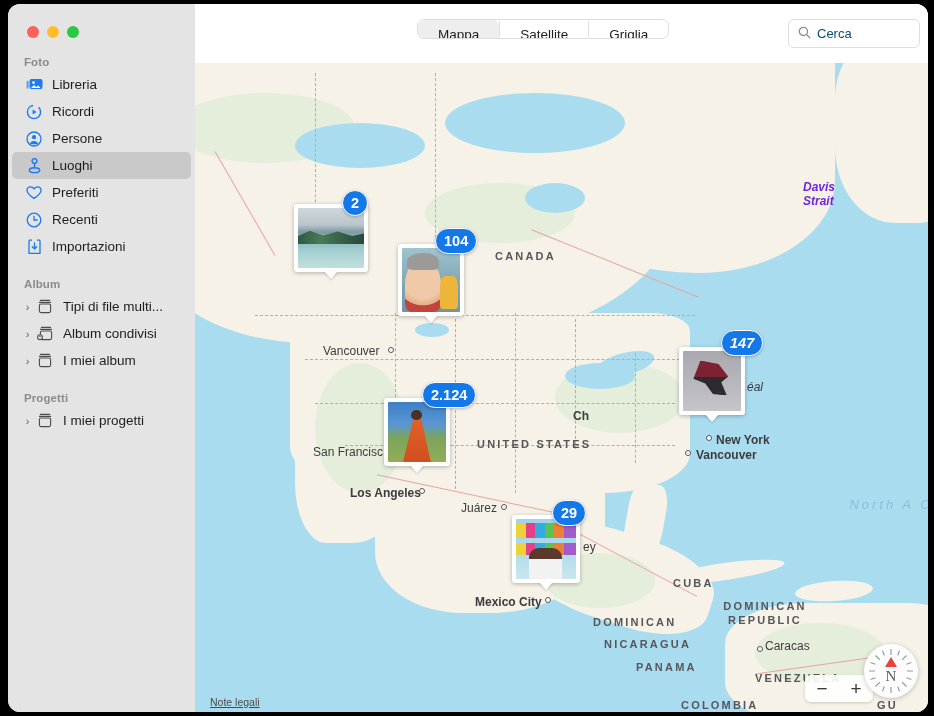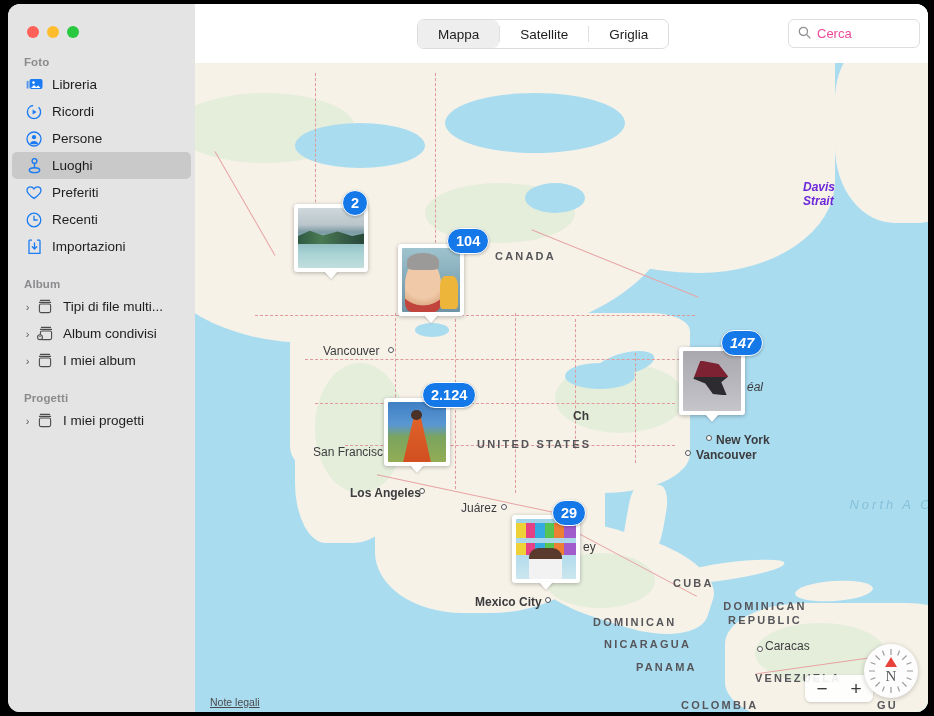--- a/index.html
+++ b/index.html
@@ -66,41 +66,41 @@
     background: #fff;
   }
   .toolbar {
     position: absolute; left: 0; top: 0;
     width: 733px; height: 59px;
     background: #fff;
     display: flex; align-items: center;
   }
   .segmented {
     position: absolute; left: 222px; top: 15px;
-    height: 30px; display: flex;
+    height: 20px; display: flex;
     border: 1px solid #dcdcdc; border-radius: 7px;
     background: #fff; overflow: hidden;
   }
   .seg {
     display: flex; align-items: center; justify-content: center;
     font-size: 13.5px; color: #1d1d1f;
     padding: 0 20px; height: 28px;
     position: relative; cursor: default;
   }
   .seg.active { background: #eeeeee; font-weight: 500; border-radius: 6px; }
   .seg-div { width: 1px; background: #e0e0e0; height: 16px; align-self: center; }
 
   .search-box {
     position: absolute; left: 593px; top: 15px;
     width: 132px; height: 29px;
     border: 1px solid #dedede; border-radius: 6px;
     background: #fff;
     display: flex; align-items: center; padding-left: 9px;
   }
-  .search-ph { font-size: 13px; color: #ec4899; margin-left: 6px; }
+  .search-ph { font-size: 13px; color: #0c4a6e; margin-left: 6px; }
 
   
   .map {
     position: absolute; left: 0; top: 59px;
     width: 733px; height: 649px;
     background: #aadcf0;
     overflow: hidden;
   }
   .land { position: absolute; background: #f6f2e8; }
   .green-patch { position: absolute; background: #e2ecd8; border-radius: 50%; opacity: .85; }
@@ -523,21 +523,21 @@
       <div class="cluster" style="left:203px; top:181px;">
         <div class="thumb" style="width:66px; height:72px;">
           <div class="thumb-inner ph-selfie">
             <div class="hair"></div>
             <div class="face"></div>
             <div class="hat"></div>
             <div class="guy"></div>
           </div>
           <div class="pointer"></div>
         </div>
-        <div class="badge" style="left:49px; top:-16px;">104</div>
+        <div class="badge" style="left:37px; top:-16px;">104</div>
       </div>
 
       <div class="cluster" style="left:189px; top:335px;">
         <div class="thumb" style="width:66px; height:68px;">
           <div class="thumb-inner ph-dress">
             <div class="body"></div>
             <div class="head"></div>
           </div>
           <div class="pointer"></div>
         </div>

